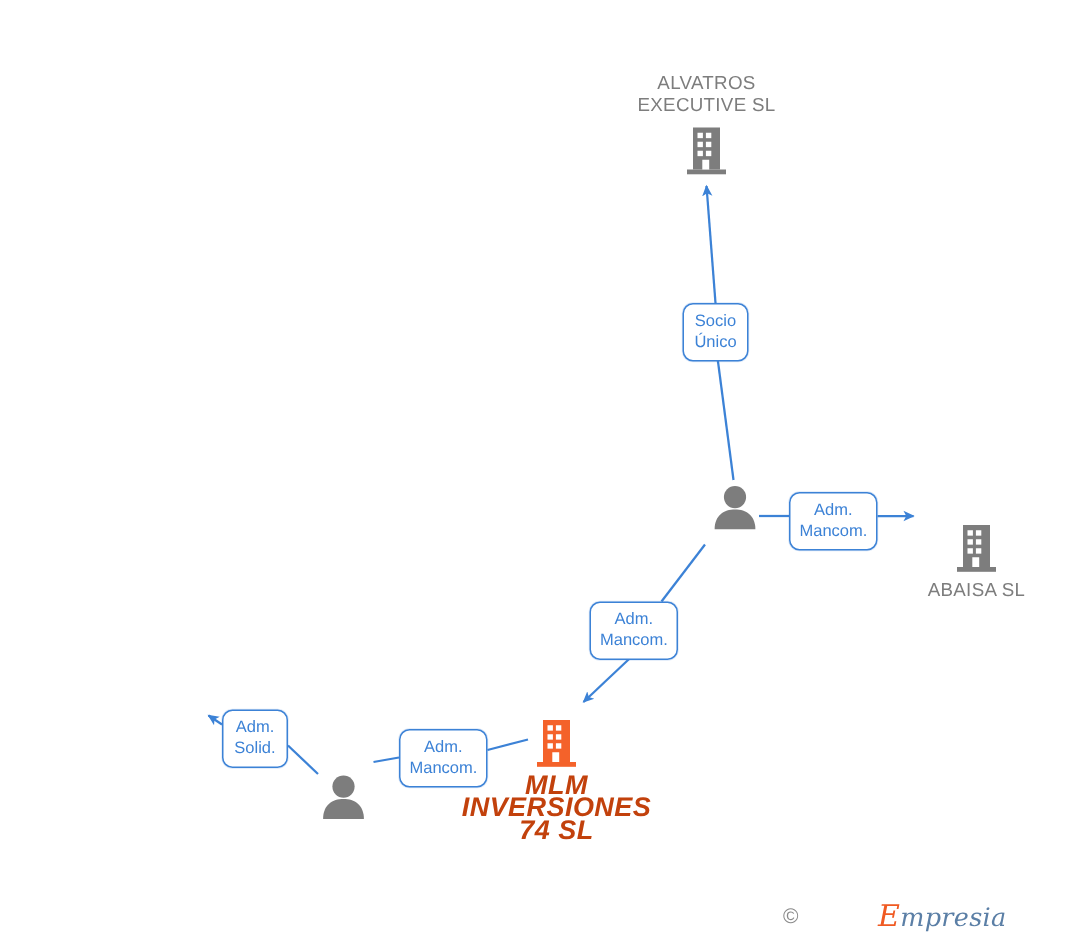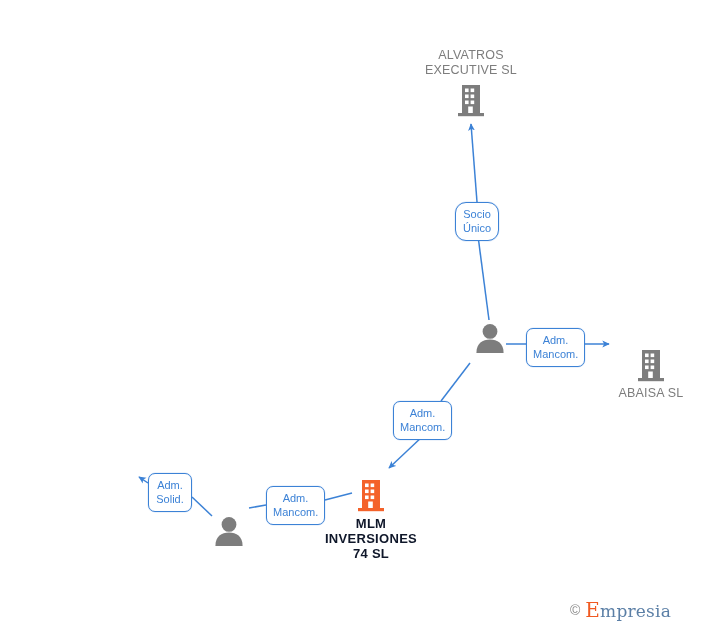--- a/index.html
+++ b/index.html
@@ -37,24 +37,25 @@
   }
   .node .caption {
     text-align: center;
     font-size: 12.5px;
     line-height: 15px;
     color: #7d7d7d;
     letter-spacing: .2px;
     white-space: pre-line;
   }
   .node.company-main .caption {
-    color: #0f172a;
+    color: #c2410c;
     font-weight: bold;
-    font-size: 13px;
+    font-size: 18px;
     letter-spacing: .3px;
+    font-style: italic;
   }
   .node .caption.above {
     margin-bottom: 4px;
   }
   .node .caption.below {
     margin-top: 3px;
   }
 
   .ico {
     display: block;
@@ -85,23 +86,25 @@
     align-items: center;
     gap: 5px;
     user-select: none;
   }
   #watermark .copy {
     font-size: 14px;
     color: #8b8b8b;
   }
   #watermark .brand {
     font-family: "DejaVu Serif", serif;
+    font-style: italic;
     font-size: 17px;
     color: #5b7fa6;
     letter-spacing: .2px;
+    margin-left: 48px;
   }
   #watermark .brand .cap {
     color: #f05a22;
     font-size: 20px;
   }
 </style>
 </head>
 <body>
 
 <div id="canvas">
@@ -195,21 +198,21 @@
       <rect x="15.6" y="12.5" width="3.6" height="3.6" fill="#ffffff"></rect>
       <rect x="10" y="18.5" width="3.6" height="3.6" fill="#ffffff"></rect>
       <rect x="15.6" y="18.5" width="3.6" height="3.6" fill="#ffffff"></rect>
       <rect x="13.2" y="24.5" width="4.6" height="6.5" fill="#ffffff"></rect>
     </svg>
     <div class="caption below">MLM
 INVERSIONES
 74  SL</div>
   </div>
 
-  <div class="chip" style="left:455px; top:202px; width:44px;border-radius:11px;">Socio
+  <div class="chip" style="left:455px; top:202px; width:44px;">Socio
 Único</div>
 
   <div class="chip" style="left:526px; top:328px; width:59px;">Adm.
 Mancom.</div>
 
   <div class="chip" style="left:393px; top:401px; width:59px;">Adm.
 Mancom.</div>
 
   <div class="chip" style="left:266px; top:486px; width:59px;">Adm.
 Mancom.</div>

